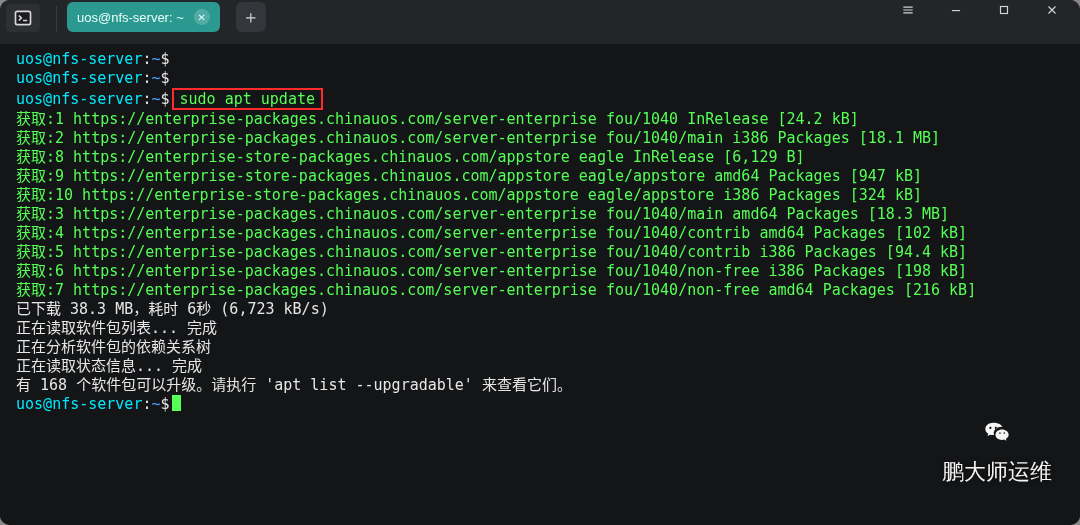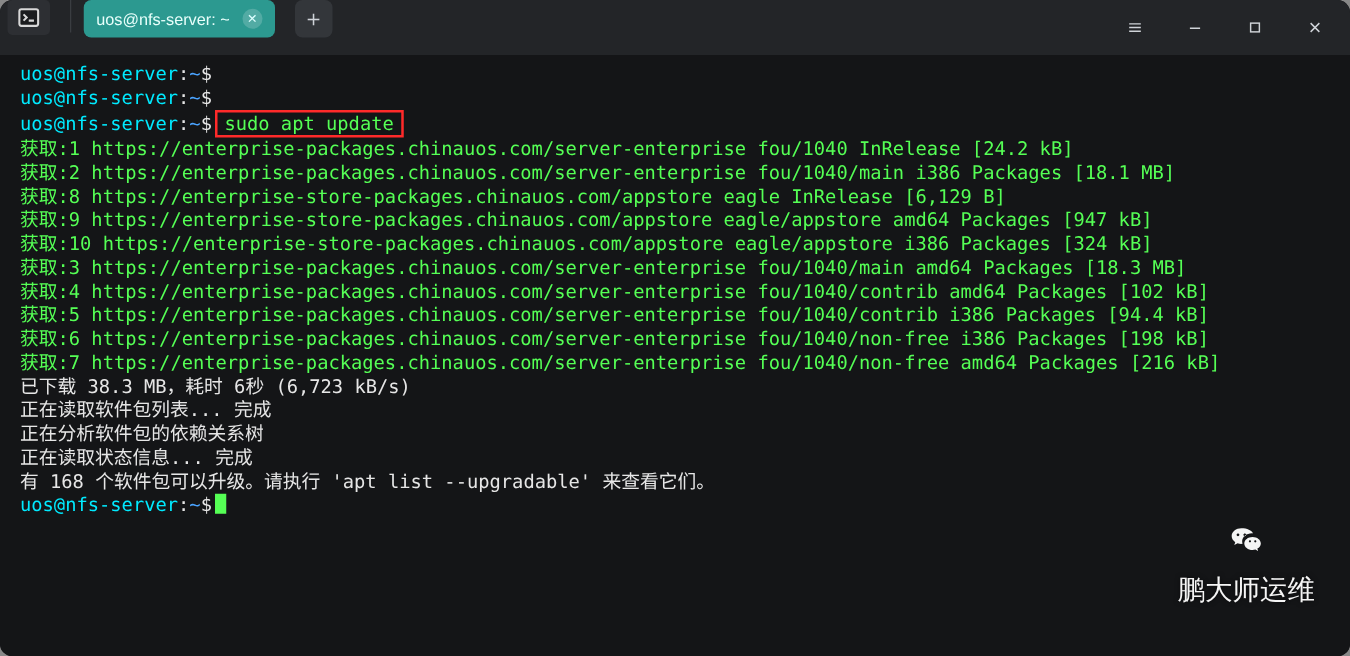--- a/index.html
+++ b/index.html
@@ -7,22 +7,22 @@
   .window {
     position: absolute; inset: 0;
     background: #141517;
     border-radius: 10px;
     overflow: hidden;
     display: flex; flex-direction: column;
   }
   .titlebar {
     height: 44px;
     background: #232528;
-    display: flex; align-items: flex-start;
-    padding: 0 6px;
+    display: flex; align-items: flex-end;
+    padding: 12px 6px;
     gap: 4px;
   }
   .app-icon {
     width: 34px; height: 28px;
     background: #2d2f33;
     border-radius: 4px;
     display: flex; align-items: center; justify-content: center;
     color: #d8d8d8;
     font-size: 12px;
     margin-right: 6px;

